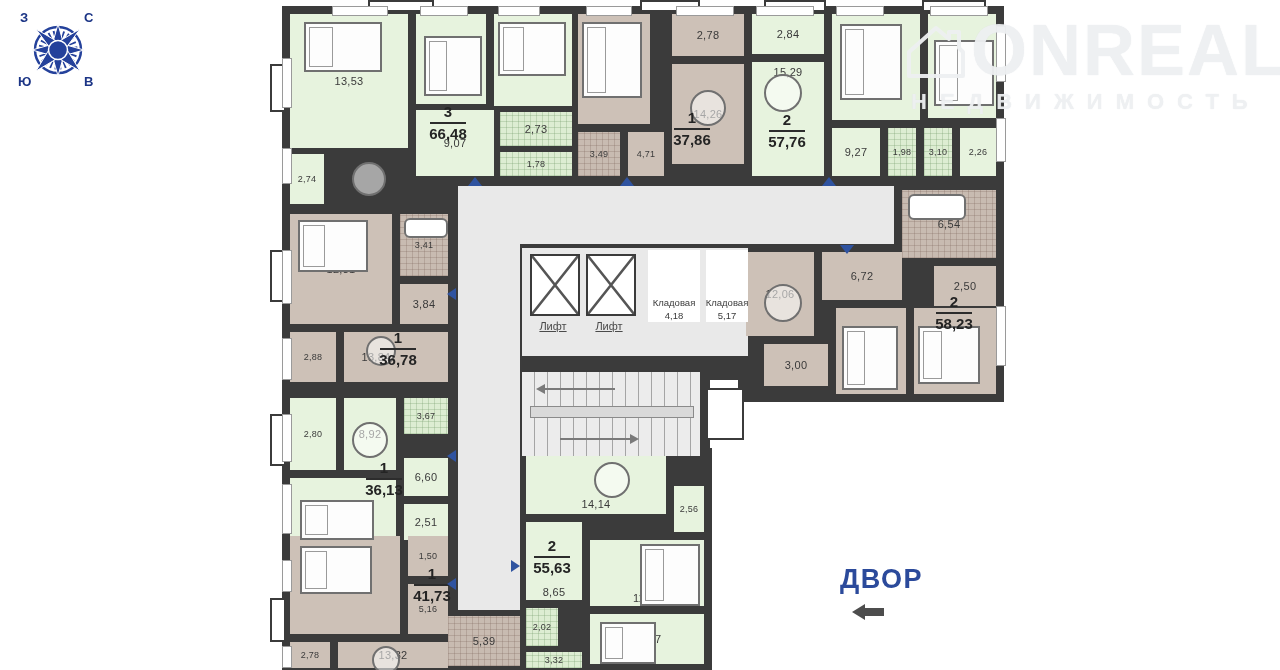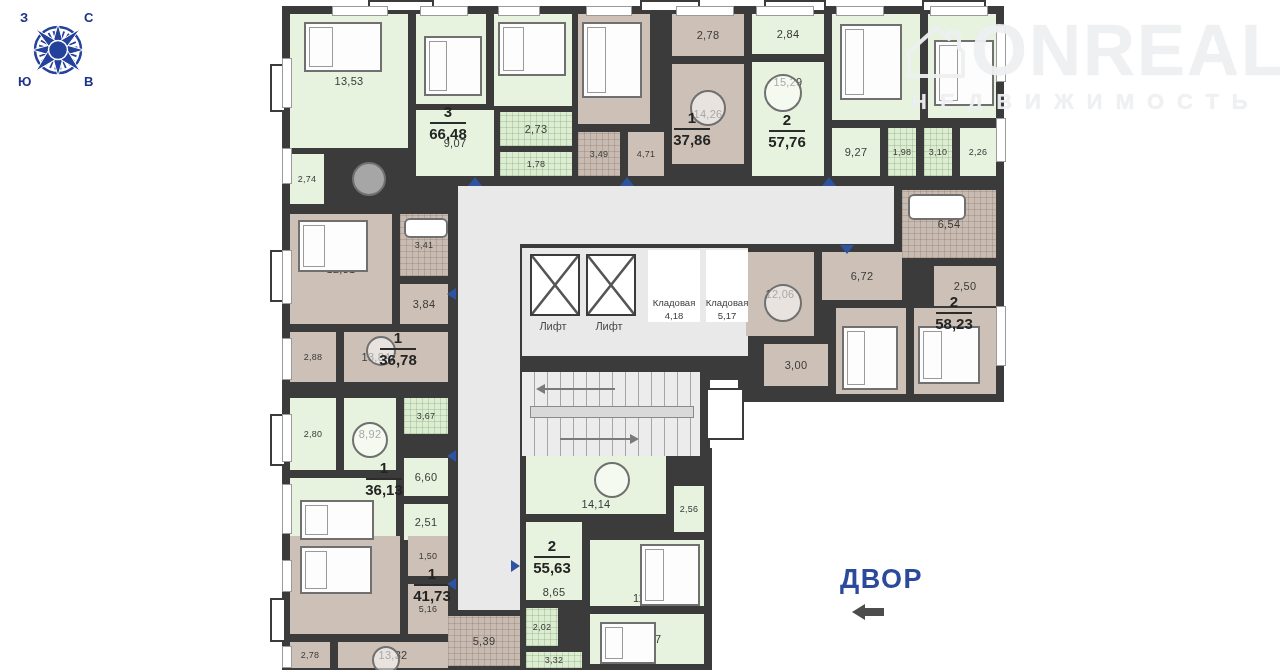--- a/index.html
+++ b/index.html
@@ -15,21 +15,21 @@
   .corr{background:#e9e9e9;}
   .tile-g{background-color:#ddedd2;background-image:
       repeating-linear-gradient(0deg,rgba(110,150,100,.28) 0 1px,transparent 1px 6px),
       repeating-linear-gradient(90deg,rgba(110,150,100,.28) 0 1px,transparent 1px 6px);}
   .tile-b{background-color:#c8bbb1;background-image:
       repeating-linear-gradient(0deg,rgba(120,95,85,.25) 0 1px,transparent 1px 6px),
       repeating-linear-gradient(90deg,rgba(120,95,85,.25) 0 1px,transparent 1px 6px);}
   .apt-label{position:absolute;z-index:5;display:flex;flex-direction:column;align-items:center;color:#242424;}
   .apt-num{font-size:15px;font-weight:bold;line-height:1.1;padding:0 14px 1px 14px;border-bottom:2px solid #2c2c2c;}
   .apt-area{font-size:15px;font-weight:bold;line-height:1.2;margin-top:1px;}
-  .lift-label{position:absolute;z-index:4;font-size:11px;color:#4a4a4a;text-align:center;}
+  .lift-label{position:absolute;z-index:4;font-size:11px;color:#4a4a4a;text-align:center;text-decoration:underline;}
   .store{position:absolute;z-index:3;background:#fff;display:flex;flex-direction:column;align-items:center;justify-content:flex-end;}
   .store span{font-size:9.5px;color:#3a3a3a;line-height:1.3;white-space:nowrap;}
   .shaft{position:absolute;z-index:3;background:#fff;border:2px solid #3b3b3b;}
   .shaft svg{display:block;width:100%;height:100%;}
   .stairs{position:absolute;z-index:2;background:#ececec;
       background-image:repeating-linear-gradient(90deg,transparent 0 12px,#a5a5a5 12px 13px);}
   .landing{position:absolute;z-index:3;background:#d9d9d9;border:1px solid #8a8a8a;}
   .sarrow{position:absolute;height:2px;background:#7a7a7a;z-index:3;}
   .sarrow.left::before{content:'';position:absolute;left:-9px;top:-4px;width:0;height:0;
       border-right:9px solid #7a7a7a;border-top:5px solid transparent;border-bottom:5px solid transparent;}
@@ -149,21 +149,21 @@
     </div>
   <div class="apt-label" style="left:662px;top:110px;width:60px">
     <div class="apt-num">1</div>
     <div class="apt-area">37,86</div>
   </div>
 
   <div class="room green" style="left:752px;top:14px;width:72px;height:40px">
       <span>2,84</span>
     </div>
   <div class="room green" style="left:752px;top:62px;width:72px;height:114px">
-      <span style="align-self:flex-start;margin-top:14px">15,29</span>
+      <span style="align-self:flex-start;margin-top:4px">15,29</span>
     </div>
   <div class="room green" style="left:832px;top:14px;width:88px;height:106px">
       <span>11,26</span>
     </div>
   <div class="room green" style="left:928px;top:14px;width:68px;height:104px">
       <span>11,76</span>
     </div>
   <div class="room green" style="left:832px;top:128px;width:48px;height:48px">
       <span>9,27</span>
     </div>

